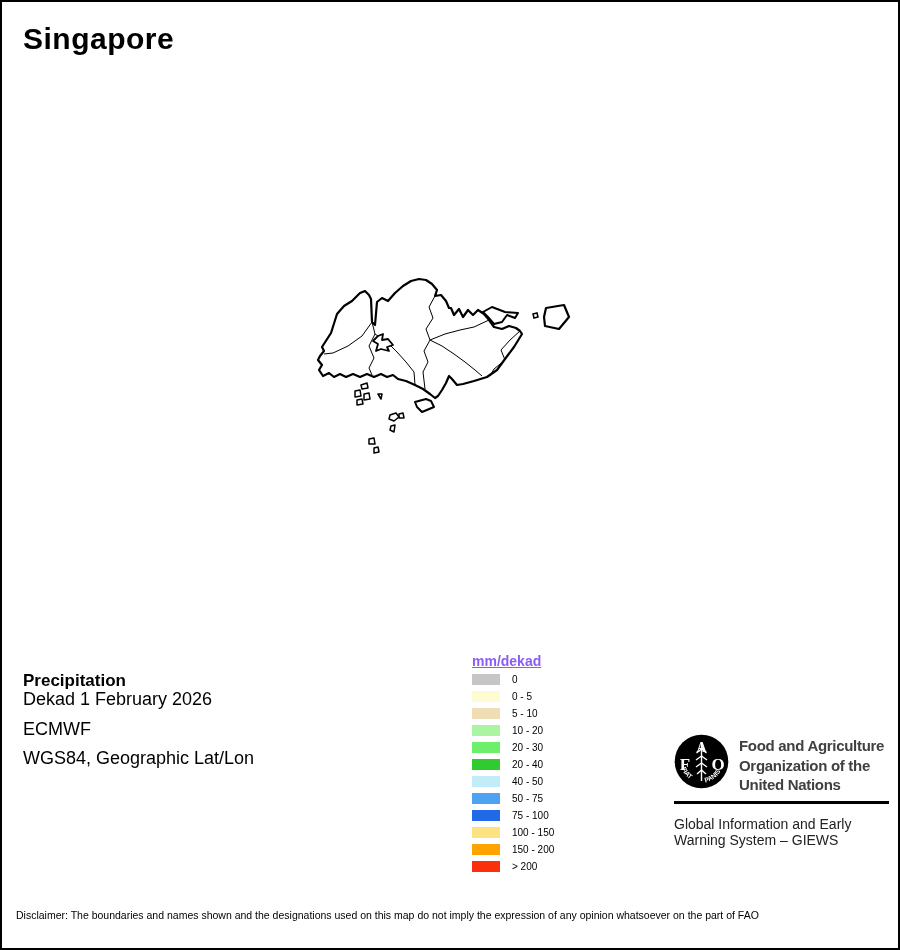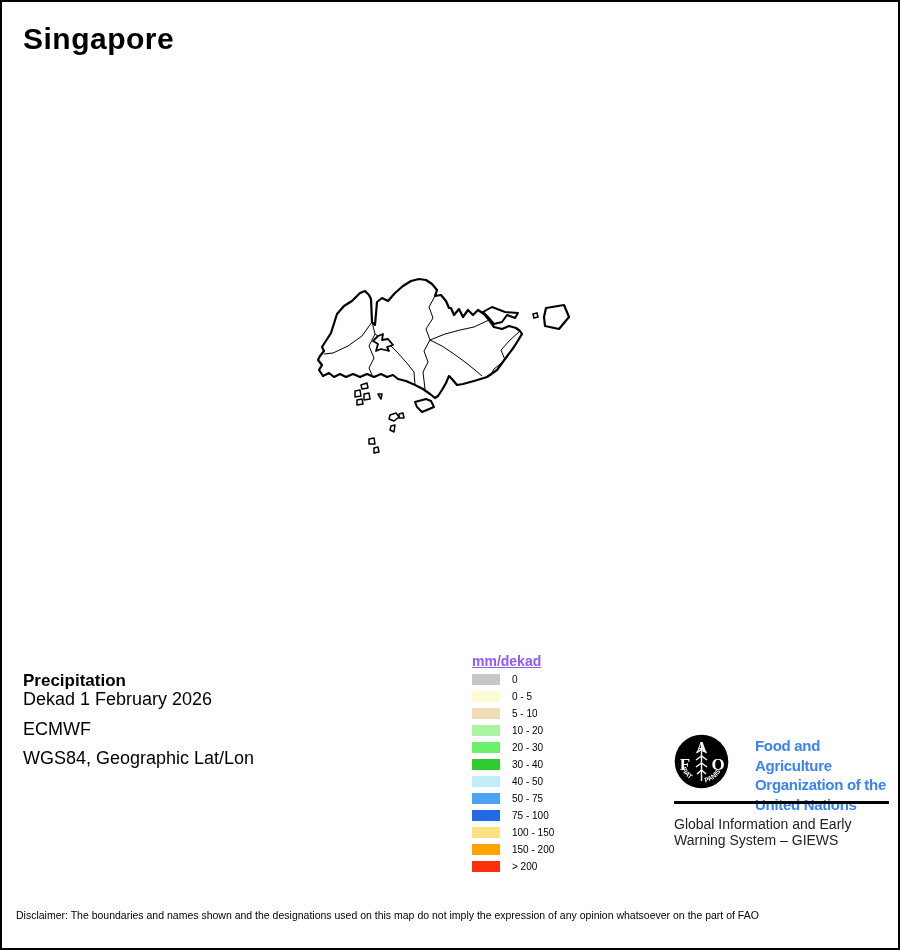--- a/index.html
+++ b/index.html
@@ -15,21 +15,21 @@
   .info-heading { font-weight:bold; font-size:17px; }
 
   .legend { position:absolute; left:470px; top:651px; }
   .legend-title { position:absolute; left:0; top:0; font-size:14px; font-weight:bold; text-decoration:underline; color:#8b5cf6; white-space:nowrap; }
   .legend-row { position:absolute; left:0; height:12px; }
   .legend-swatch { position:absolute; left:0; top:0; width:28px; height:11px; }
   .legend-label { position:absolute; left:40px; top:0px; font-size:10px; color:#000; white-space:nowrap; }
 
   .fao-block { position:absolute; left:672px; top:732px; width:218px; }
   .fao-logo { position:absolute; left:0; top:0; width:55px; height:55px; }
-  .fao-org { position:absolute; left:65px; top:2px; font-size:15px; font-weight:bold; line-height:19.5px; letter-spacing:-0.3px; color:#3b82f6;margin-left:16px; }
+  .fao-org { position:absolute; left:65px; top:2px; font-size:15px; font-weight:bold; line-height:19.5px; letter-spacing:-0.3px; color:#404040; }
   .fao-rule { position:absolute; left:0; top:67px; width:215px; height:2.5px; background:#000; }
   .fao-giews { position:absolute; left:0; top:83px; font-size:14px; line-height:15.5px; color:#222; }
 
   .disclaimer { position:absolute; left:14px; top:906px; width:862px; font-size:10.5px; line-height:14px; color:#000; }
 </style>
 </head>
 <body>
 
 <div id="canvas">
 
@@ -96,21 +96,21 @@
     <div class="legend-row" style="top:72px;">
       <div class="legend-swatch" style="background-color: rgb(170, 244, 162);"></div>
       <span class="legend-label">10 - 20</span>
     </div>
     <div class="legend-row" style="top:89px;">
       <div class="legend-swatch" style="background-color: rgb(108, 240, 108);"></div>
       <span class="legend-label">20 - 30</span>
     </div>
     <div class="legend-row" style="top:106px;">
       <div class="legend-swatch" style="background-color: rgb(47, 203, 48);"></div>
-      <span class="legend-label">30 - 40</span>
+      <span class="legend-label">20 - 40</span>
     </div>
     <div class="legend-row" style="top:123px;">
       <div class="legend-swatch" style="background-color: rgb(194, 237, 248);"></div>
       <span class="legend-label">40 - 50</span>
     </div>
     <div class="legend-row" style="top:140px;">
       <div class="legend-swatch" style="background-color: rgb(77, 163, 242);"></div>
       <span class="legend-label">50 - 75</span>
     </div>
     <div class="legend-row" style="top:157px;">

